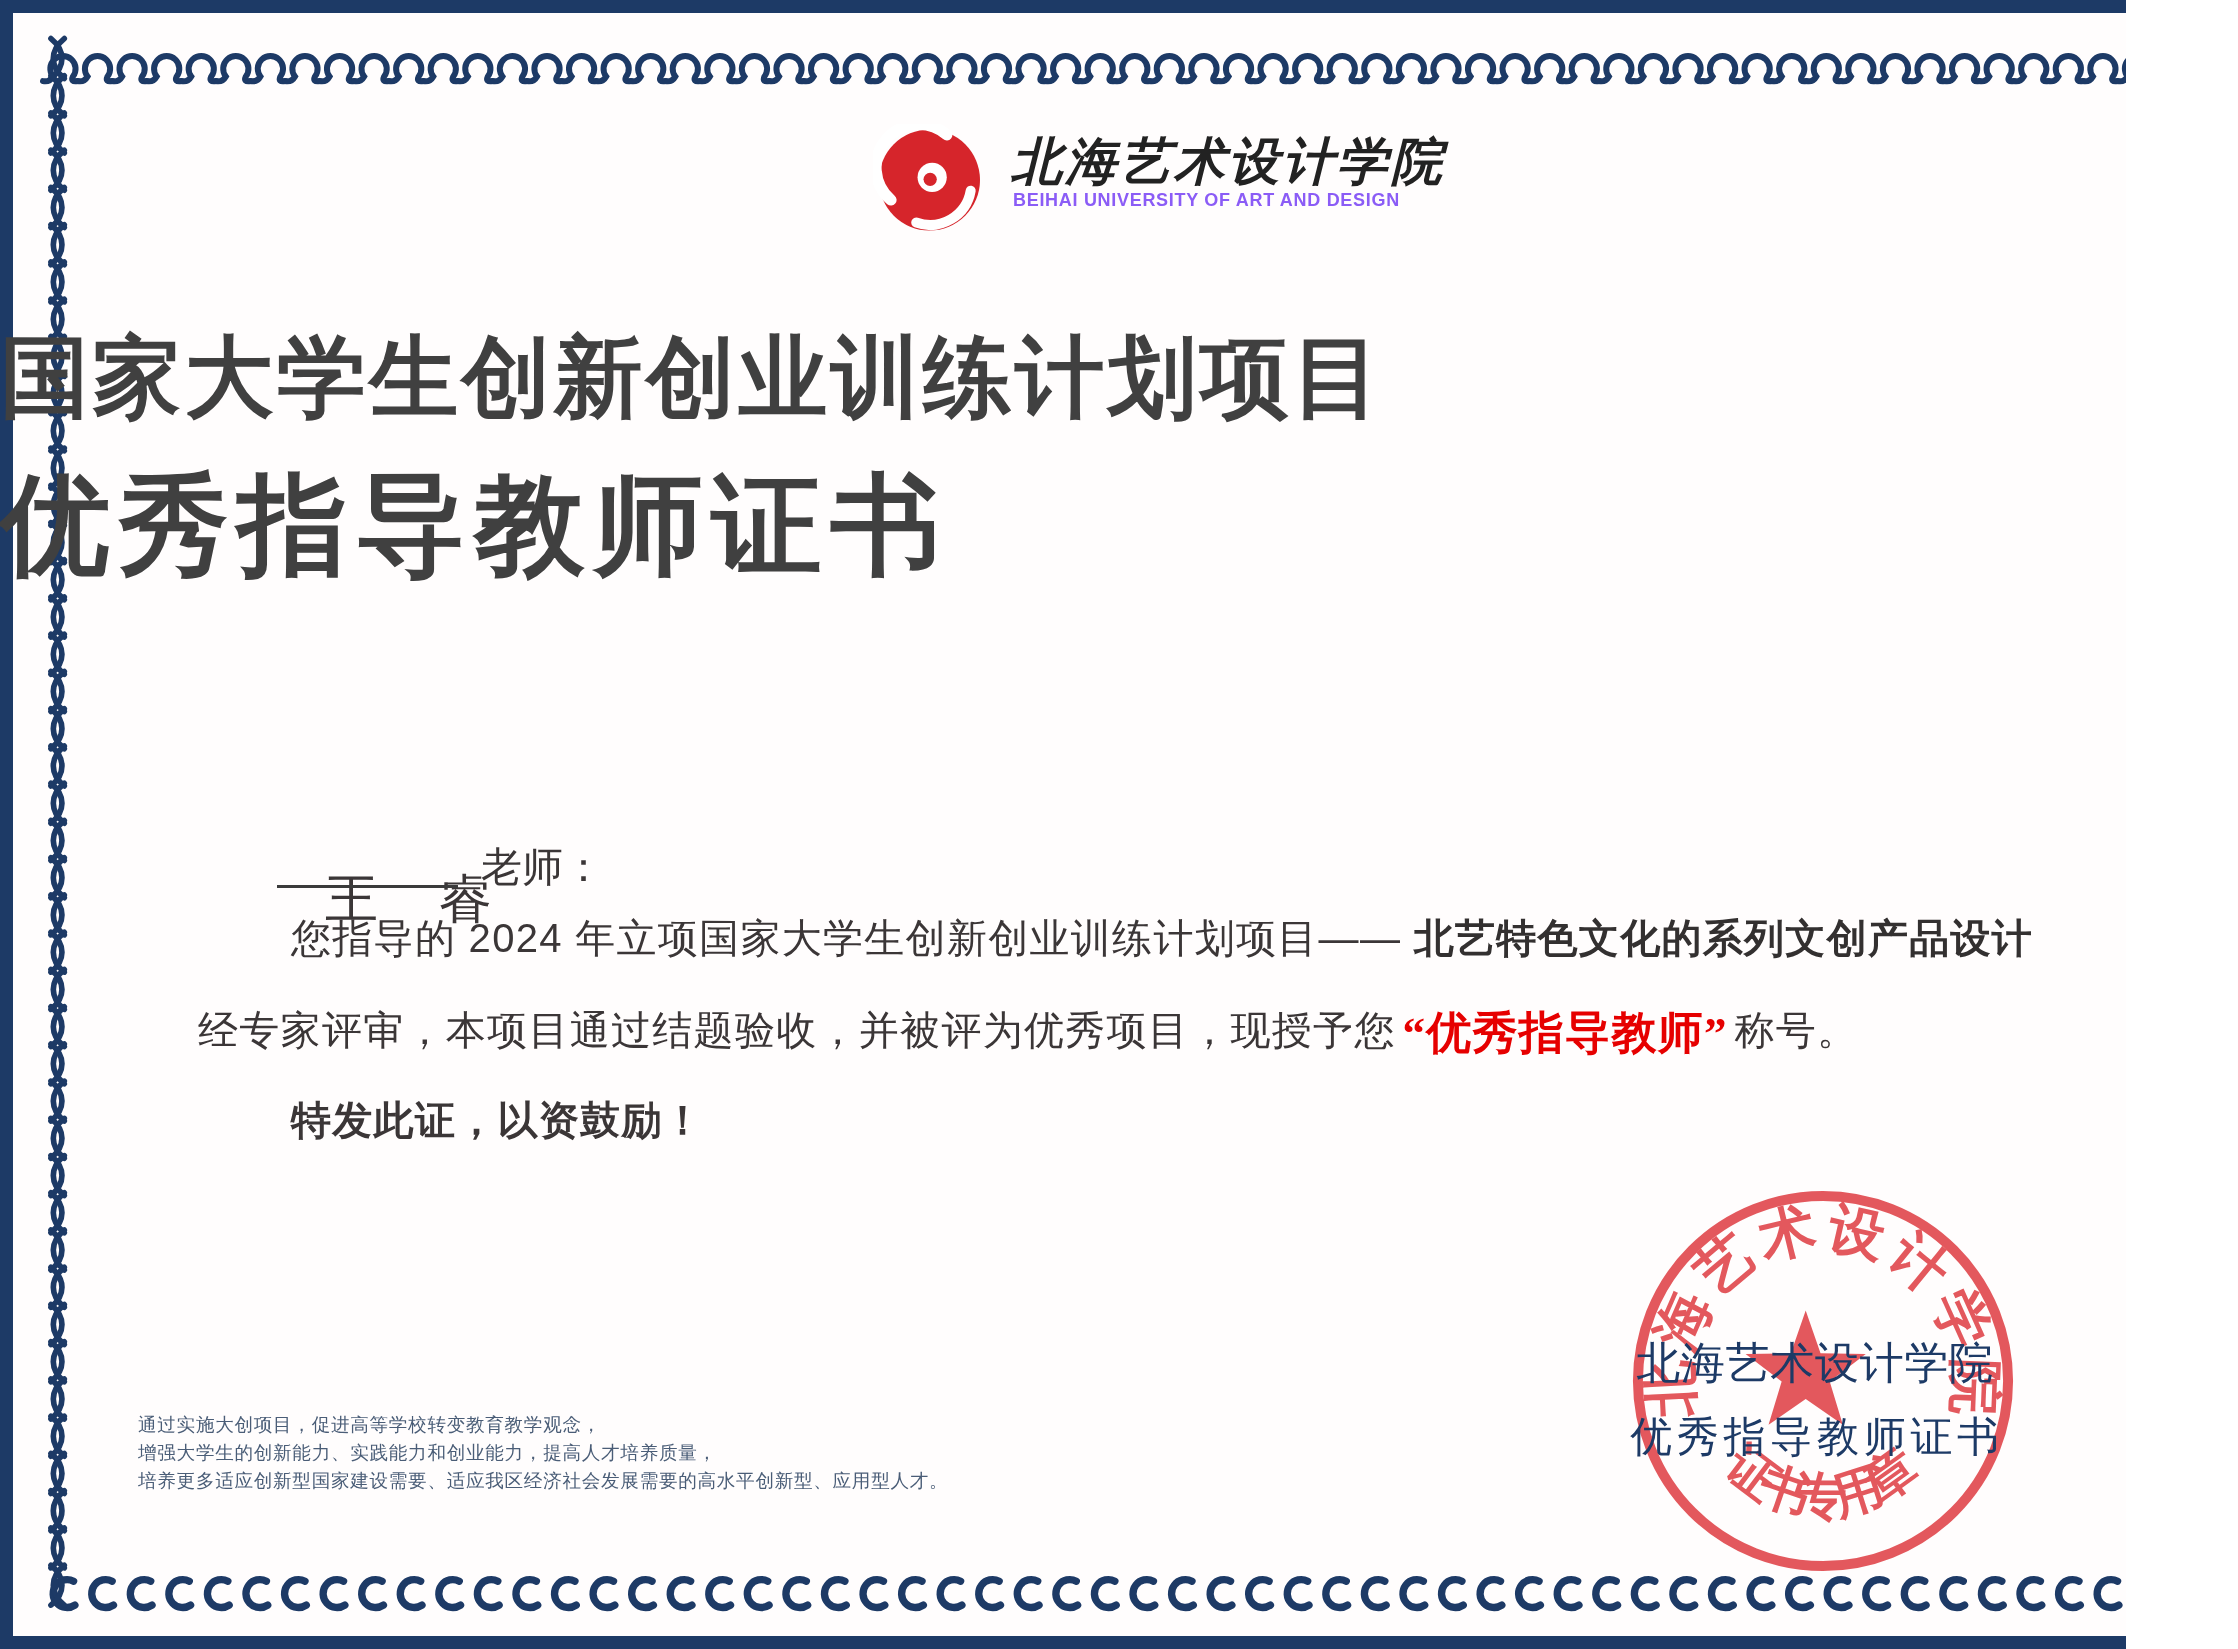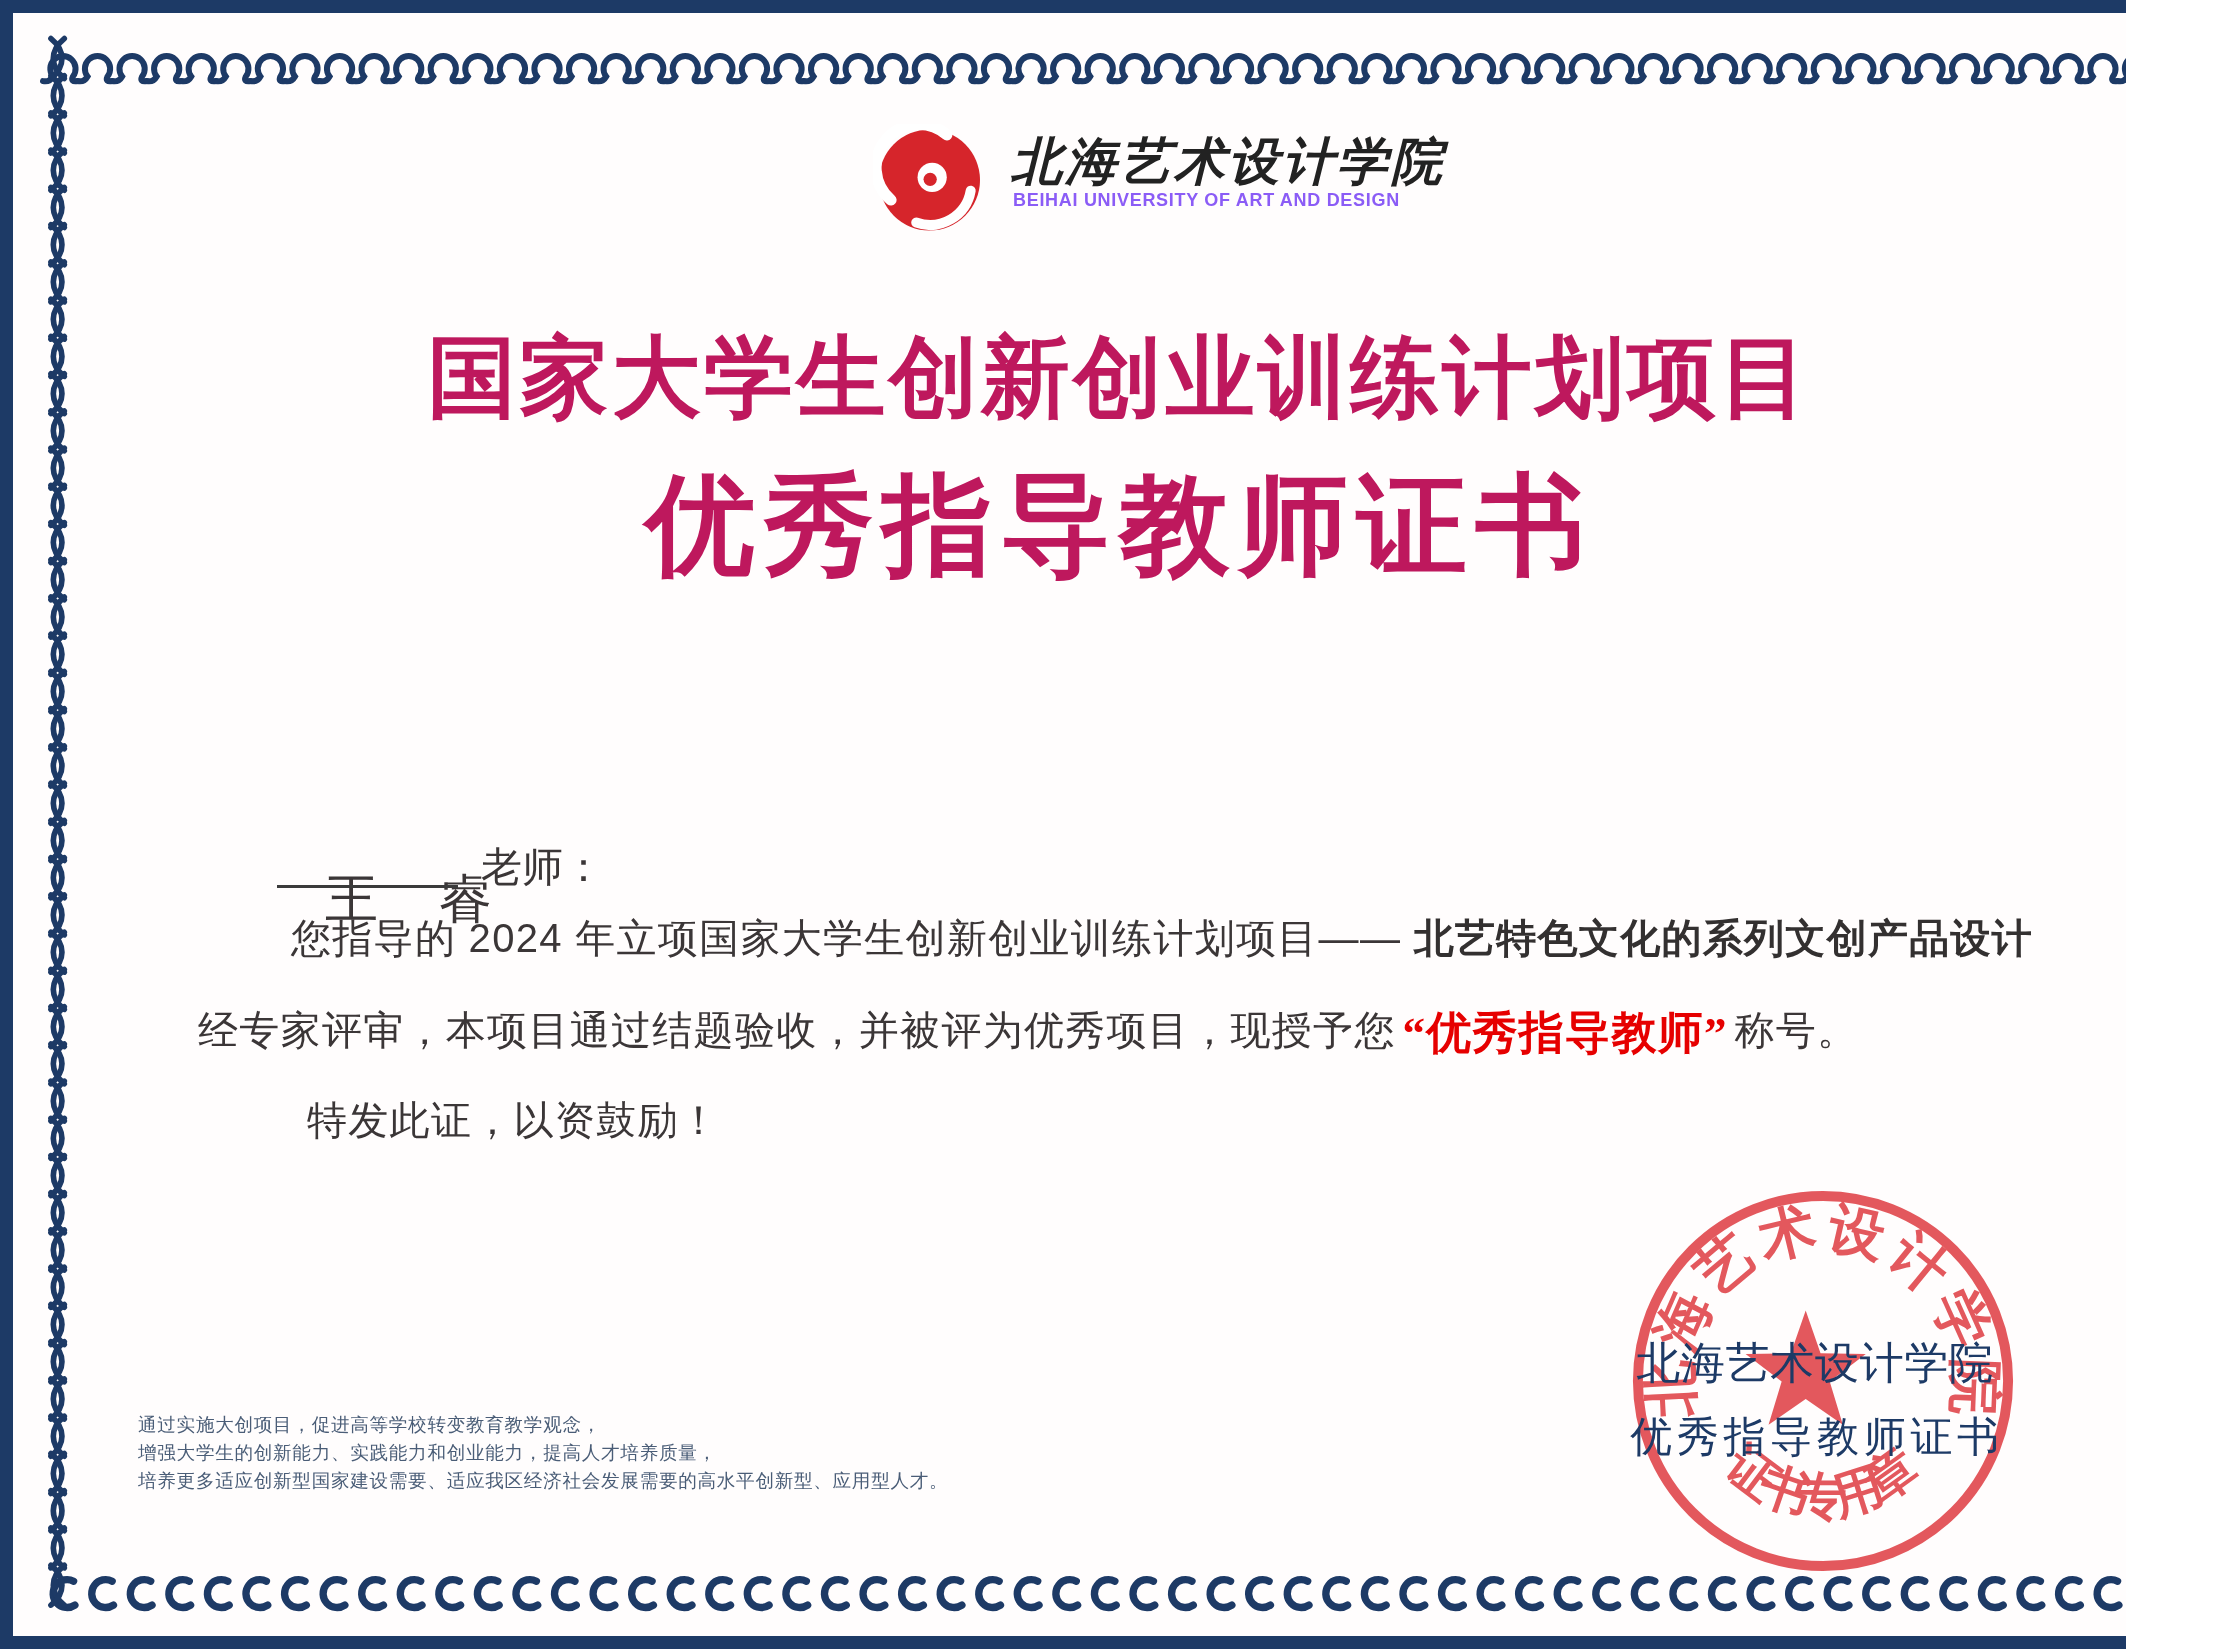--- a/index.html
+++ b/index.html
@@ -8,32 +8,32 @@
   .abs{position:absolute;}
   
   #outer-frame{left:0;top:0;width:2239px;height:1649px;border:13.3px solid #1d3a66;box-sizing:border-box;}
   
   #border-svg{left:0;top:0;}
   
   #logo-cn{left:1011px;top:128px;font-family:"Liberation Serif",serif;font-style:italic;font-weight:bold;
            font-size:51px;letter-spacing:3.3px;color:#222222;white-space:nowrap;}
   #logo-en{left:1013px;top:190px;font-size:18px;font-weight:bold;letter-spacing:0.7px;color:#8b5cf6;white-space:nowrap;}
   
-  .title{left:0;width:2239px;text-align:center;font-family:"Liberation Serif",serif;font-weight:bold;color:#be185d;white-space:nowrap;}
+  .title{left:0;width:2239px;font-family:"Liberation Serif",serif;font-weight:bold;color:#404040;white-space:nowrap;}
   #title1{top:318px;font-size:89px;letter-spacing:3.3px;}
   #title2{top:452px;font-size:110px;letter-spacing:8.6px;}
   
   #recipient-name{left:313px;top:864px;font-size:53px;color:#3b3637;letter-spacing:4px;white-space:nowrap;margin-left:12px;}
   #name-underline{left:277px;top:885px;width:181px;height:3.3px;background:#3b3b3b;}
   #salutation{left:481px;top:826px;font-size:41px;color:#3b3637;white-space:nowrap;margin-top:14px;}
   
   .bodyline{font-size:40px;color:#3b3637;letter-spacing:1.3px;white-space:nowrap;line-height:1;}
   #body-line1{left:291px;top:918px;}
   #body-line2{left:198px;top:1010px;}
-  #body-line3{left:307px;top:1100px;}
+  #body-line3{left:291px;top:1100px;font-weight:bold;}
   .project-name{font-weight:bold;color:#333030;}
   .award{font-family:"Liberation Serif",serif;font-weight:bold;color:#e60000;font-size:45px;
          letter-spacing:1.3px;margin:0 6.7px;vertical-align:-4px;}
   
   #footnote{left:138px;top:1411px;font-family:"Liberation Serif",serif;font-size:18.6px;line-height:28px;
             color:#4a5d77;letter-spacing:0.7px;}
   
   .sig{font-family:"Liberation Serif",serif;color:#1d3a66;white-space:nowrap;transform:translateX(-50%);}
   #sig-institution{left:1815px;top:1334px;font-size:44px;letter-spacing:0.7px;}
   #sig-date{left:1817px;top:1409px;font-size:42px;letter-spacing:4.7px;}

